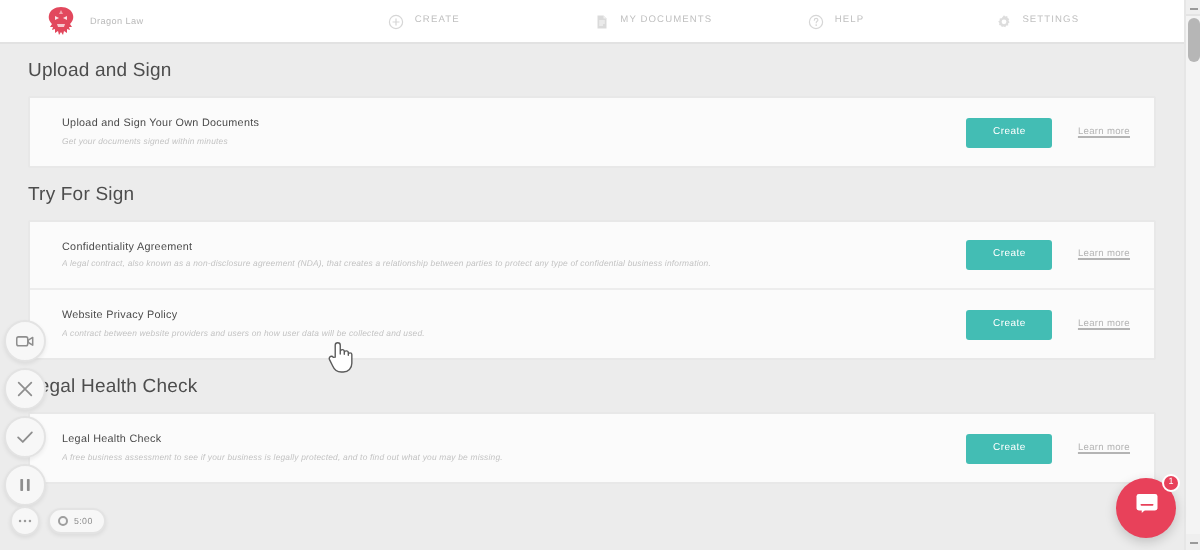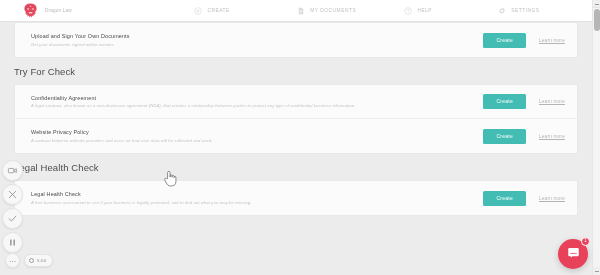--- a/index.html
+++ b/index.html
@@ -175,36 +175,37 @@
 
   <div class="vscroll">
     <div class="arrow-top"></div>
     <div class="thumb"></div>
     <div class="arrow-bot"></div>
   </div>
 
   <div class="page">
 
     <div>
+      <div class="section-title">Upload and Sign</div>
       <div class="card">
         <div class="row">
           <div class="row-text">
             <div class="row-title">Upload and Sign Your Own Documents</div>
             <div class="row-desc">Get your documents signed within minutes</div>
           </div>
           <div class="row-actions">
             <button class="btn-create">Create</button>
             <span class="link-more">Learn more</span>
           </div>
         </div>
       </div>
     </div>
 
     <div>
-      <div class="section-title">Try For Check</div>
+      <div class="section-title">Try For Sign</div>
       <div class="card">
         <div class="row">
           <div class="row-text">
             <div class="row-title">Confidentiality Agreement</div>
             <div class="row-desc">A legal contract, also known as a non-disclosure agreement (NDA), that creates a relationship between parties to protect any type of confidential business information.</div>
           </div>
           <div class="row-actions">
             <button class="btn-create">Create</button>
             <span class="link-more">Learn more</span>
           </div>

